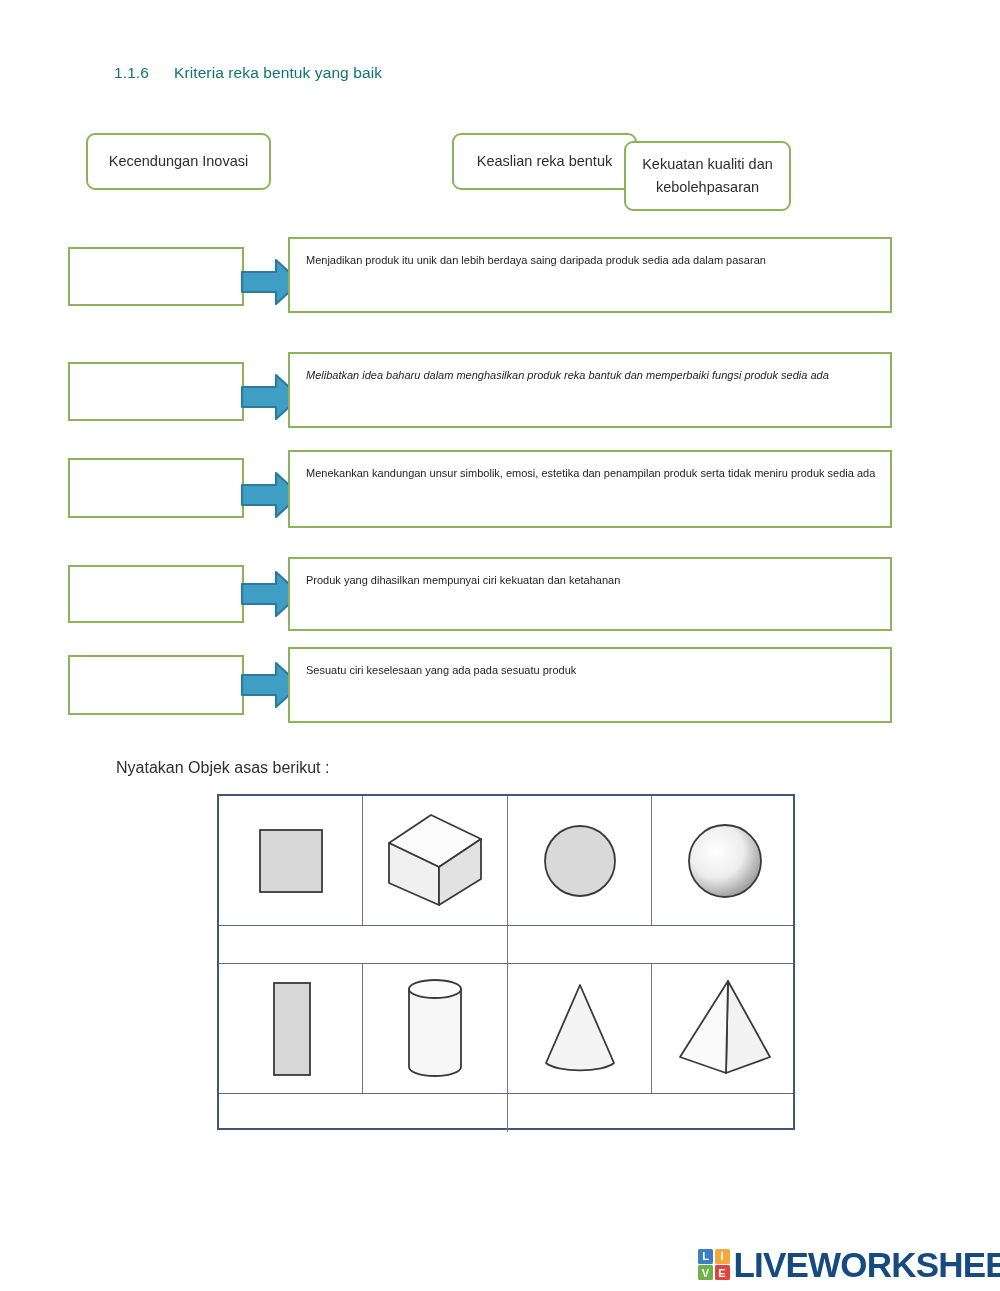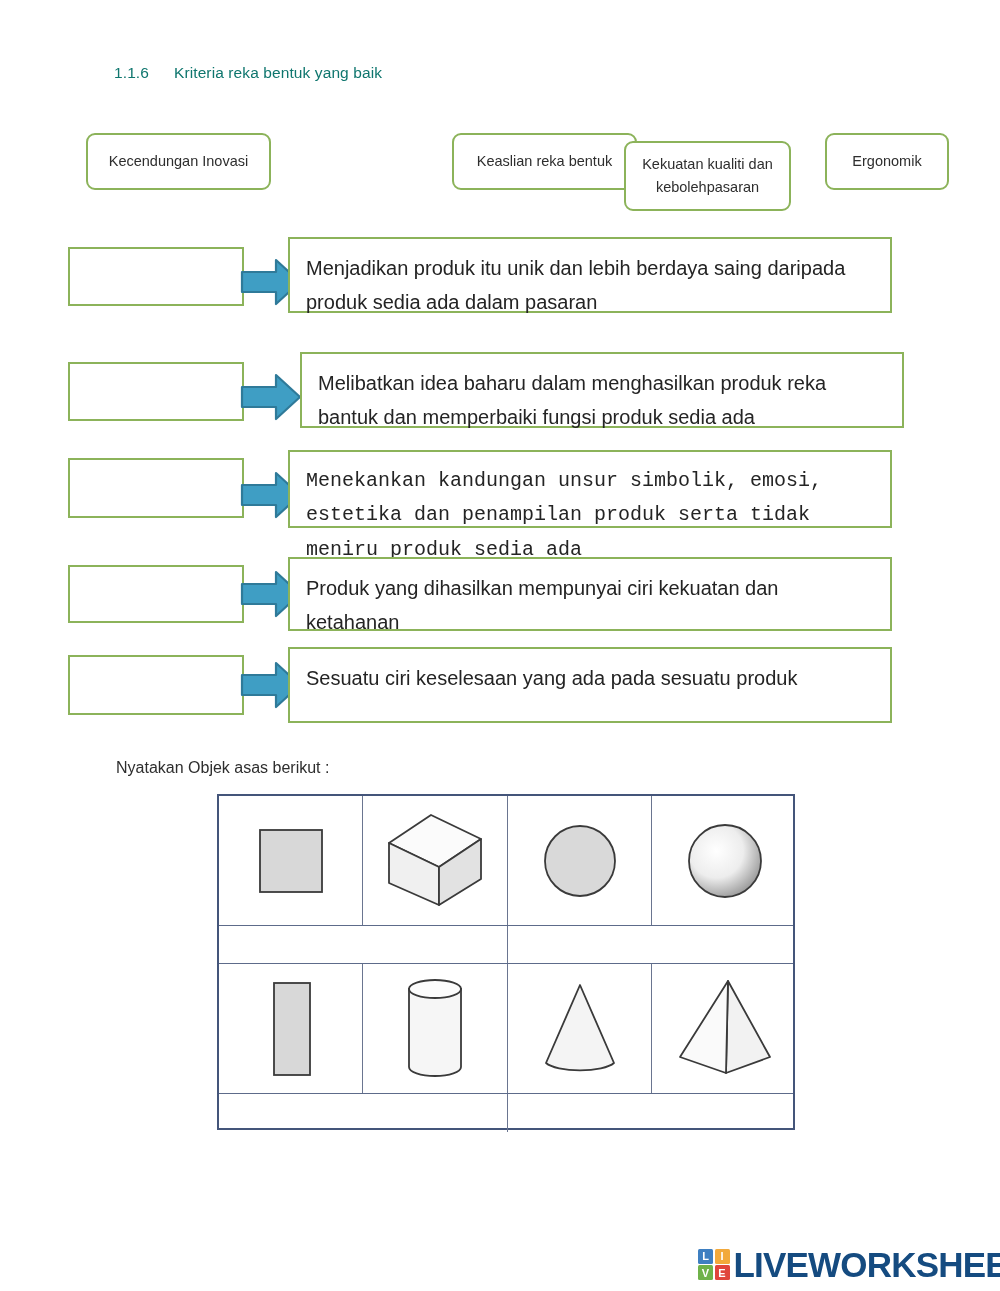--- a/index.html
+++ b/index.html
@@ -58,21 +58,21 @@
     box-sizing: border-box;
     border: 2.4px solid #8cb35a;
     background: #ffffff;
   }
   .stmt-box {
     position: absolute;
     box-sizing: border-box;
     border: 2.2px solid #8cb35a;
     background: #ffffff;
     padding: 12px 14px 10px 16px;
-    font-size: 20px;
+    font-size: 11px;
     line-height: 1.72;
     color: #242424;
   }
   .arrow {
     position: absolute;
     width: 62px;
     height: 52px;
   }
 
   
@@ -158,52 +158,49 @@
 <div id="chips">
   <div class="chip" style="left:0px;   top:4px;  width:185px; height:57px;">
     <span>Kecendungan Inovasi</span>
   </div>
   <div class="chip" style="left:342px; top:4px;  width:185px; height:57px;margin-left:24px;">
     <span>Keaslian reka bentuk</span>
   </div>
   <div class="chip" style="left:538px; top:12px;  width:167px; height:70px;">
     <span>Kekuatan kualiti dan kebolehpasaran</span>
   </div>
-  <div class="chip" style="left:739px; top:4px;  width:124px; height:57px;">
-    <span>Ergonomik</span>
-  </div>
 </div>
 
 <div class="answer-box" style="left:68px; top:247px; width:176px; height:59px;"></div>
 <div class="arrow" style="left:240px; top:256px;">
   <svg viewBox="0 0 62 52" width="62" height="52" aria-hidden="true">
     <path d="M2,16 L36,16 L36,4 L60,26 L36,48 L36,36 L2,36 Z" fill="#3f9ec4" stroke="#2f7a99" stroke-width="2.2" stroke-linejoin="round"></path>
   </svg>
 </div>
 <div class="stmt-box" style="left:288px; top:237px; width:604px; height:76px;">
   <span>Menjadikan produk itu unik dan lebih berdaya saing daripada produk sedia ada dalam pasaran</span>
 </div>
 
 <div class="answer-box" style="left:68px; top:362px; width:176px; height:59px;"></div>
 <div class="arrow" style="left:240px; top:371px;">
   <svg viewBox="0 0 62 52" width="62" height="52" aria-hidden="true">
     <path d="M2,16 L36,16 L36,4 L60,26 L36,48 L36,36 L2,36 Z" fill="#3f9ec4" stroke="#2f7a99" stroke-width="2.2" stroke-linejoin="round"></path>
   </svg>
 </div>
-<div class="stmt-box" style="left:300px; top:352px; width:604px; height:76px;">
+<div class="stmt-box" style="left:288px; top:352px; width:604px; height:76px;font-style:italic;">
   <span>Melibatkan idea baharu dalam menghasilkan produk reka bantuk dan memperbaiki fungsi produk sedia ada</span>
 </div>
 
 <div class="answer-box" style="left:68px; top:458px; width:176px; height:60px;"></div>
 <div class="arrow" style="left:240px; top:469px;">
   <svg viewBox="0 0 62 52" width="62" height="52" aria-hidden="true">
     <path d="M2,16 L36,16 L36,4 L60,26 L36,48 L36,36 L2,36 Z" fill="#3f9ec4" stroke="#2f7a99" stroke-width="2.2" stroke-linejoin="round"></path>
   </svg>
 </div>
-<div class="stmt-box" style="left:288px; top:450px; width:604px; height:78px;font-family:Liberation Mono, monospace;">
+<div class="stmt-box" style="left:288px; top:450px; width:604px; height:78px;">
   <span>Menekankan kandungan unsur simbolik, emosi, estetika dan penampilan produk serta tidak meniru produk sedia ada</span>
 </div>
 
 <div class="answer-box" style="left:68px; top:565px; width:176px; height:58px;"></div>
 <div class="arrow" style="left:240px; top:568px;">
   <svg viewBox="0 0 62 52" width="62" height="52" aria-hidden="true">
     <path d="M2,16 L36,16 L36,4 L60,26 L36,48 L36,36 L2,36 Z" fill="#3f9ec4" stroke="#2f7a99" stroke-width="2.2" stroke-linejoin="round"></path>
   </svg>
 </div>
 <div class="stmt-box" style="left:288px; top:557px; width:604px; height:74px;">

